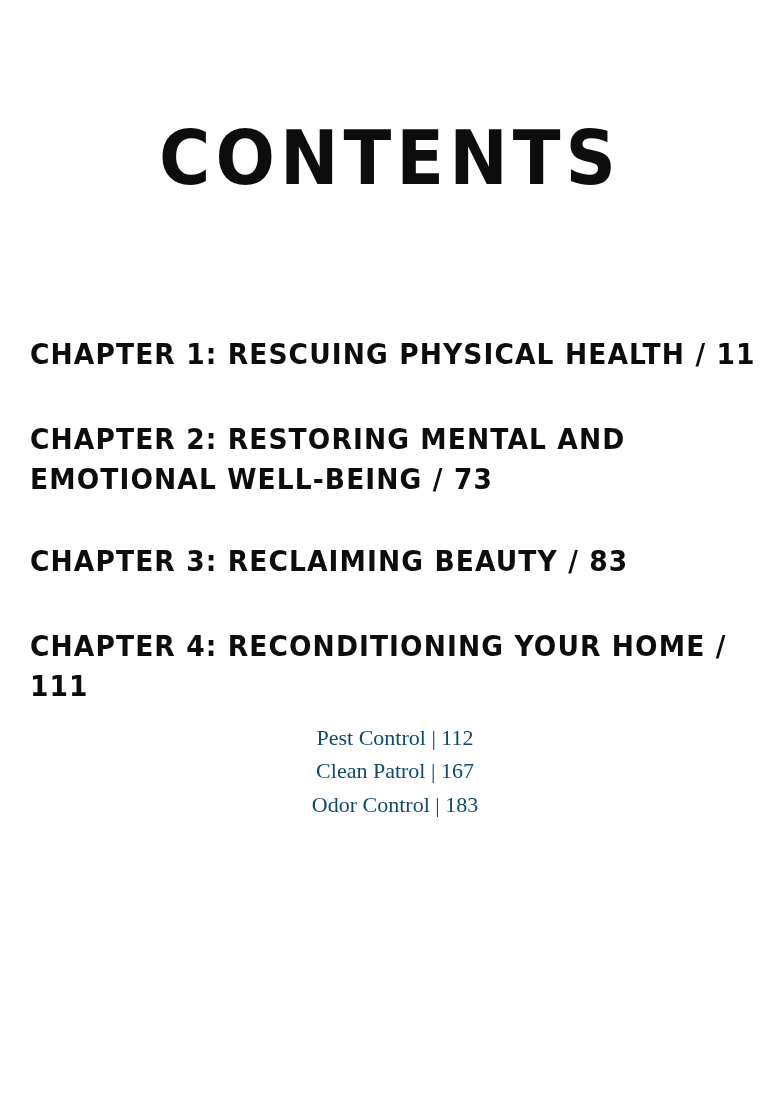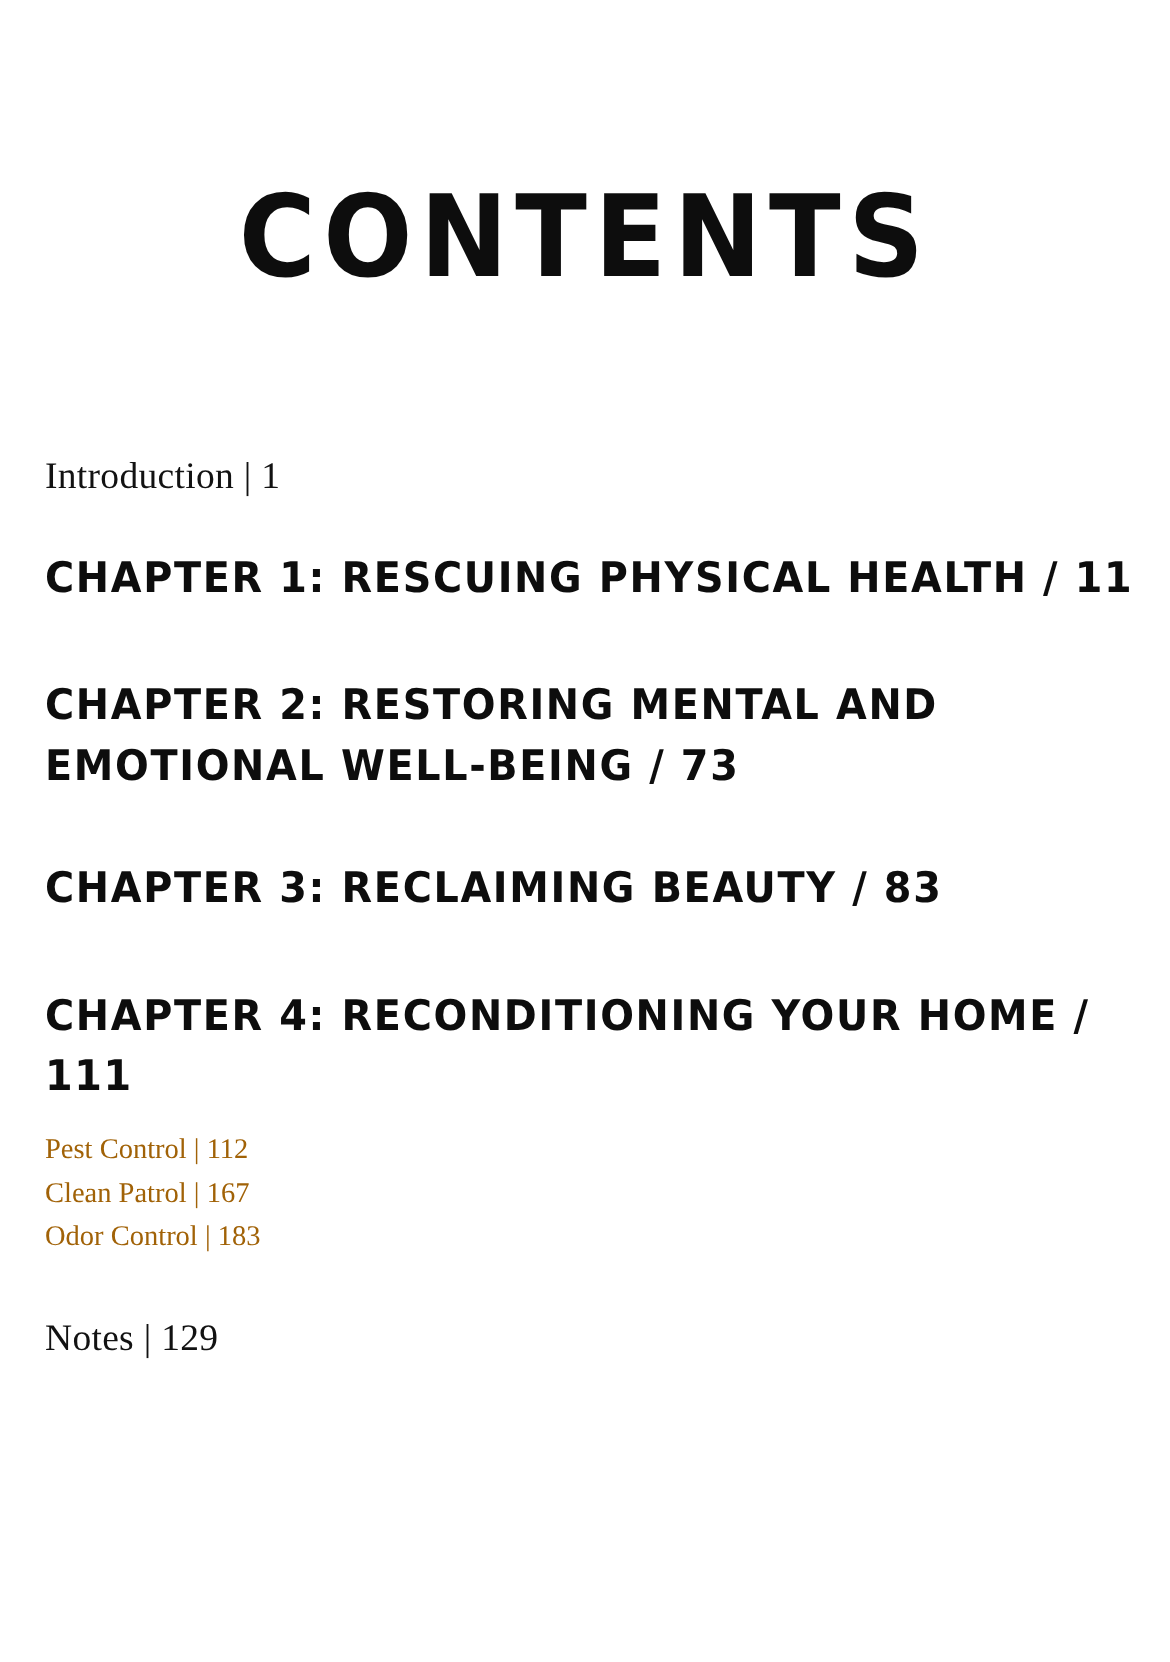--- a/index.html
+++ b/index.html
@@ -75,35 +75,35 @@
   .gap-sub   { height: 20px; }
   .gap-notes { height: 38px; }
 
   .sub-list {
     margin: 0;
     padding: 0;
     list-style: none;
   }
   .sub-list li {
     font-family: "Liberation Serif", serif;
-    font-size: 19px;
+    font-size: 22px;
     line-height: 1.52;
-    color: #a16207;
+    color: #0c4a6e;
+    text-align: center;
   }
 </style>
 </head>
 <body>
 
 <div class="page">
 
   <div class="contents-title">CONTENTS</div>
 
   <div class="toc">
 
-    <div class="entry-plain">Introduction | 1</div>
 
     <div class="gap-intro"></div>
 
     <div class="entry-chapter">CHAPTER 1: RESCUING PHYSICAL HEALTH / 11</div>
 
     <div class="gap-chap"></div>
 
     <div class="entry-chapter">CHAPTER 2: RESTORING MENTAL AND EMOTIONAL WELL-BEING / 73</div>
 
     <div class="gap-chap"></div>
@@ -117,16 +117,15 @@
     <div class="gap-sub"></div>
 
     <ul class="sub-list">
       <li>Pest Control | 112</li>
       <li>Clean Patrol | 167</li>
       <li>Odor Control | 183</li>
     </ul>
 
     <div class="gap-notes"></div>
 
-    <div class="entry-plain">Notes | 129</div>
 
   </div>
 </div>
 
 </body></html>

